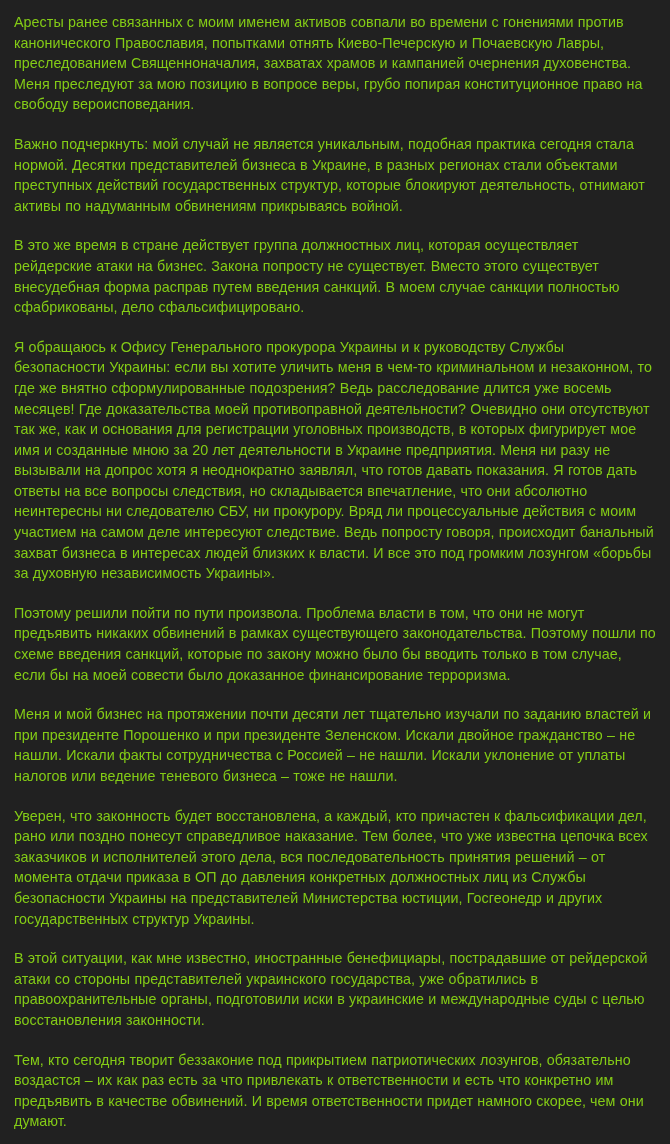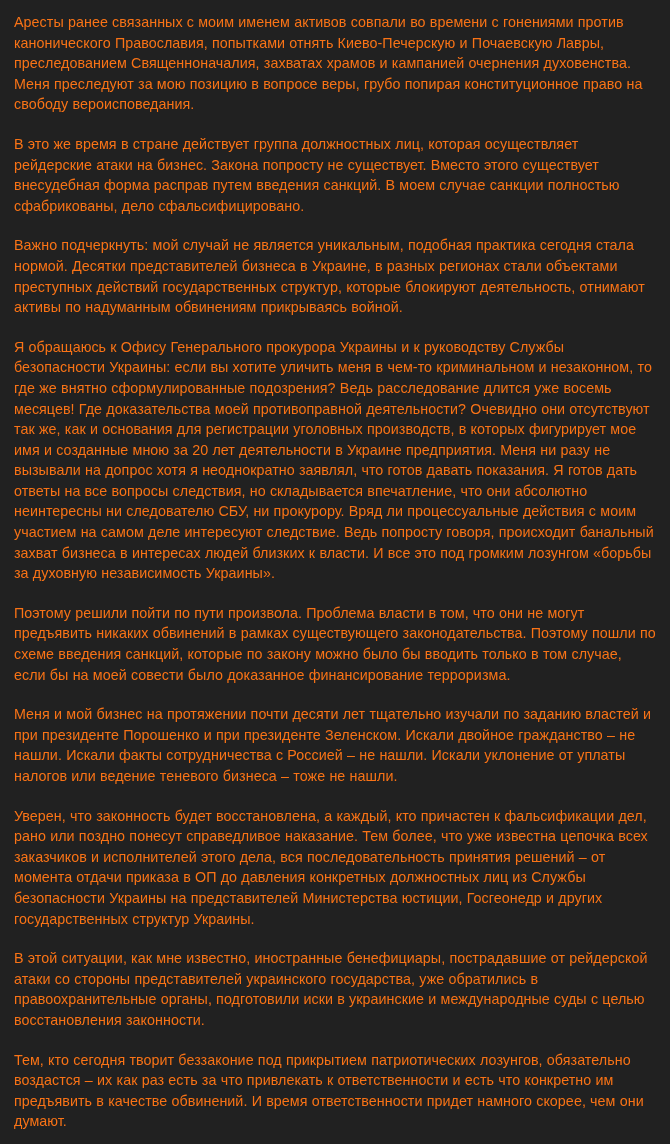--- a/index.html
+++ b/index.html
@@ -14,37 +14,37 @@
     color: #e8e8e8;
   }
   .statement {
     padding: 12px 14px 20px 14px;
     box-sizing: border-box;
     width: 670px;
   }
   .para {
     font-size: 14.3px;
     line-height: 20.6px;
-    color: #f97316;
+    color: #84cc16;
     margin: 0 0 19px 0;
     text-align: left;
     letter-spacing: 0.05px;
     word-spacing: 0.2px;
   }
   .para:last-child {
     margin-bottom: 14px;
   }
 </style>
 </head>
 <body>
 
 <div class="statement">
   <p class="para">Аресты ранее связанных с моим именем активов совпали во времени с гонениями против канонического Православия, попытками отнять Киево-Печерскую и Почаевскую Лавры, преследованием Священноначалия, захватах храмов и кампанией очернения духовенства. Меня преследуют за мою позицию в вопросе веры, грубо попирая конституционное право на свободу вероисповедания.</p>
+  <p class="para">Важно подчеркнуть: мой случай не является уникальным, подобная практика сегодня стала нормой. Десятки представителей бизнеса в Украине, в разных регионах стали объектами преступных действий государственных структур, которые блокируют деятельность, отнимают активы по надуманным обвинениям прикрываясь войной.</p>
   <p class="para">В это же время в стране действует группа должностных лиц, которая осуществляет рейдерские атаки на бизнес. Закона попросту не существует. Вместо этого существует внесудебная форма расправ путем введения санкций. В моем случае санкции полностью сфабрикованы, дело сфальсифицировано.</p>
-  <p class="para">Важно подчеркнуть: мой случай не является уникальным, подобная практика сегодня стала нормой. Десятки представителей бизнеса в Украине, в разных регионах стали объектами преступных действий государственных структур, которые блокируют деятельность, отнимают активы по надуманным обвинениям прикрываясь войной.</p>
   <p class="para">Я обращаюсь к Офису Генерального прокурора Украины и к руководству Службы безопасности Украины: если вы хотите уличить меня в чем-то криминальном и незаконном, то где же внятно сформулированные подозрения? Ведь расследование длится уже восемь месяцев! Где доказательства моей противоправной деятельности? Очевидно они отсутствуют так же, как и основания для регистрации уголовных производств, в которых фигурирует мое имя и созданные мною за 20 лет деятельности в Украине предприятия. Меня ни разу не вызывали на допрос хотя я неоднократно заявлял, что готов давать показания. Я готов дать ответы на все вопросы следствия, но складывается впечатление, что они абсолютно неинтересны ни следователю СБУ, ни прокурору. Вряд ли процессуальные действия с моим участием на самом деле интересуют следствие. Ведь попросту говоря, происходит  банальный захват бизнеса в интересах людей близких к власти. И все это под громким лозунгом «борьбы за духовную независимость Украины».</p>
   <p class="para">Поэтому решили пойти по пути произвола. Проблема власти в том, что они не могут предъявить никаких обвинений в рамках существующего законодательства. Поэтому пошли по схеме введения санкций, которые по закону можно было бы вводить только в том случае, если бы на моей совести было доказанное финансирование терроризма.</p>
   <p class="para">Меня и мой бизнес на протяжении почти десяти лет тщательно изучали по заданию властей и при президенте Порошенко и при президенте Зеленском. Искали двойное гражданство – не нашли. Искали факты сотрудничества с Россией – не нашли. Искали уклонение от уплаты налогов или ведение теневого бизнеса – тоже не нашли.</p>
   <p class="para">Уверен, что законность будет восстановлена, а каждый, кто причастен к фальсификации дел, рано или поздно понесут справедливое наказание. Тем более, что уже известна цепочка всех заказчиков и исполнителей этого дела, вся последовательность принятия решений – от момента отдачи приказа в ОП до давления конкретных должностных лиц из Службы безопасности Украины на представителей Министерства юстиции, Госгеонедр и других государственных структур Украины.</p>
   <p class="para">В этой ситуации, как мне известно, иностранные бенефициары, пострадавшие от рейдерской атаки со стороны представителей украинского государства, уже обратились в правоохранительные органы, подготовили иски в украинские и международные суды с целью восстановления законности.</p>
   <p class="para">Тем, кто сегодня творит беззаконие под прикрытием патриотических лозунгов, обязательно воздастся – их как раз есть за что привлекать к ответственности и есть что конкретно им предъявить в качестве обвинений. И время ответственности придет намного скорее, чем они думают.</p>
 
 </div>
 
 </body></html>

